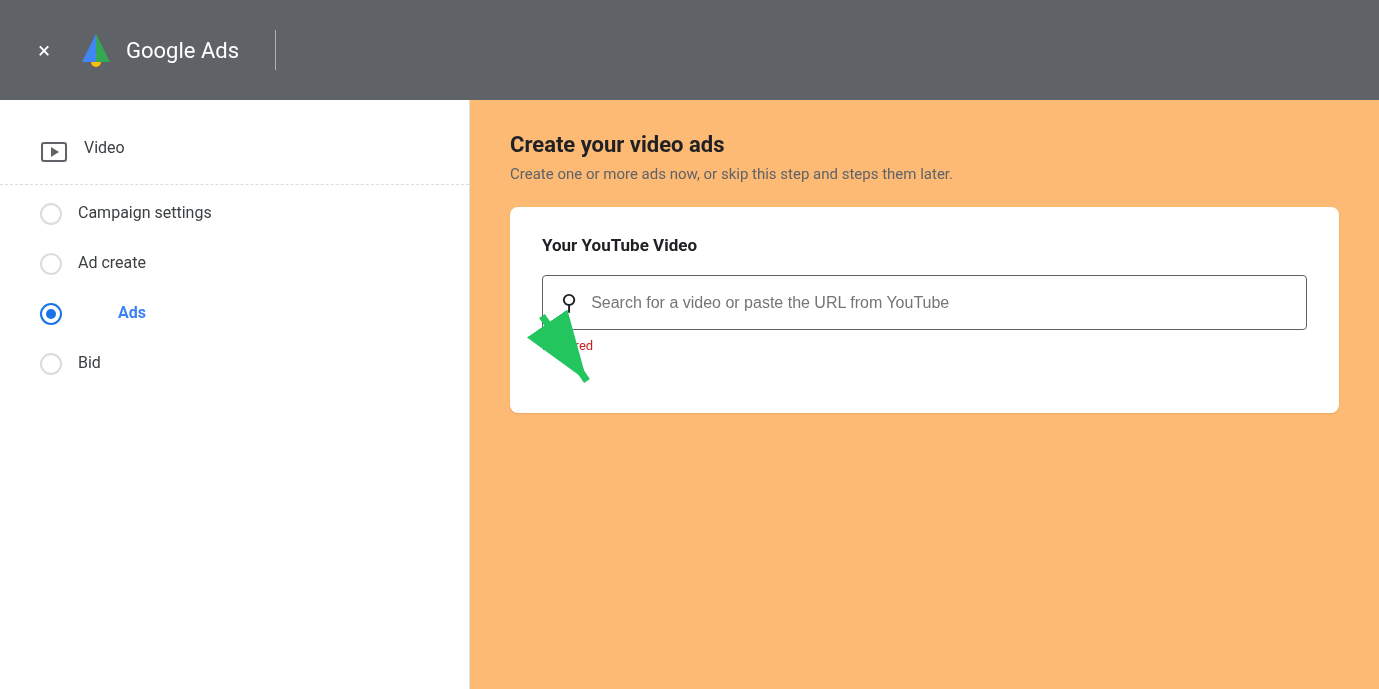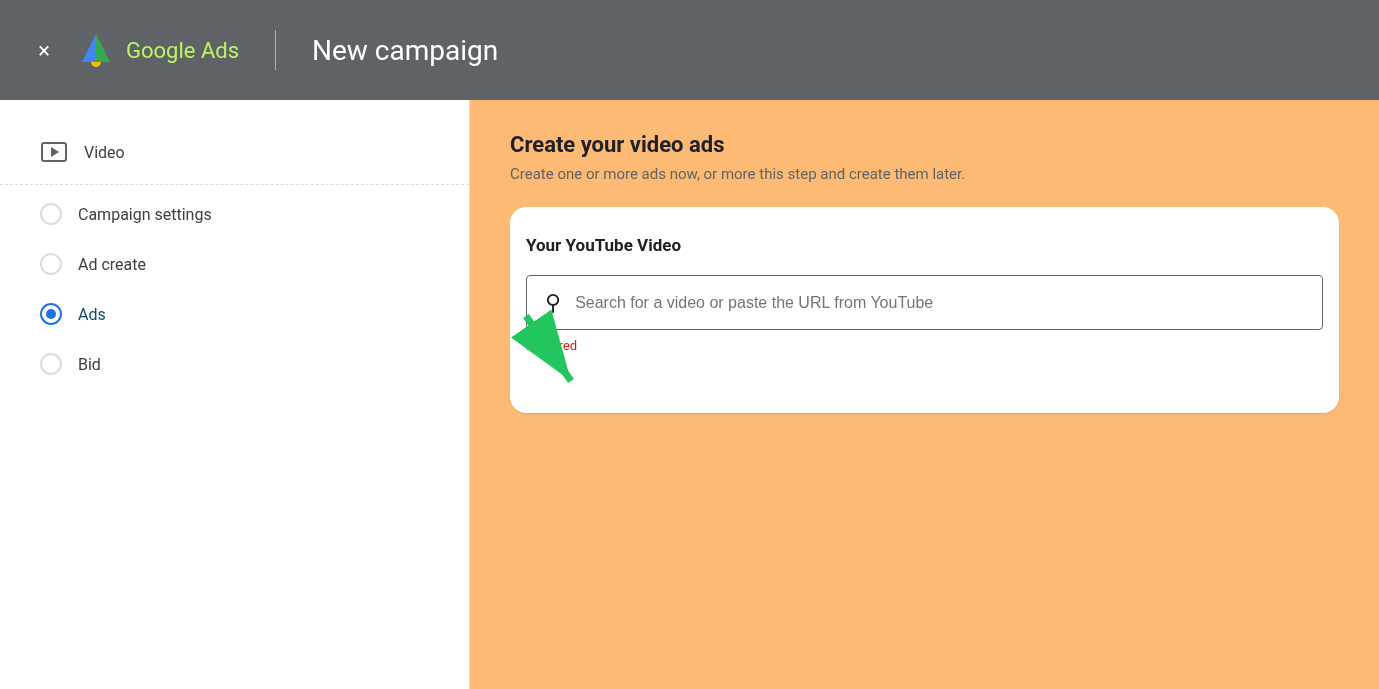--- a/index.html
+++ b/index.html
@@ -27,21 +27,21 @@
     .header-logo {
       display: flex;
       align-items: center;
       gap: 10px;
     }
     .google-ads-icon {
       width: 40px;
       height: 40px;
     }
     .header-logo-text {
-      color: #bef264;
+      color: #ffffff;
       font-size: 22px;
       font-weight: 400;
     }
     .header-divider {
       width: 1px;
       height: 40px;
       background: rgba(255,255,255,0.5);
       margin: 0 20px;
     }
     .header-title {
@@ -59,21 +59,21 @@
     
     .sidebar {
       width: 470px;
       background: #fff;
       border-right: 1px solid #e0e0e0;
       padding: 24px 0;
       flex-shrink: 0;
     }
     .sidebar-item {
       display: flex;
-      align-items: center;
+      align-items: flex-start;
       padding: 14px 40px;
       gap: 16px;
       cursor: pointer;
     }
     .sidebar-item.has-divider {
       border-bottom: 1px dashed #dadce0;
       padding-bottom: 18px;
       margin-bottom: 4px;
     }
     .sidebar-item-icon {
@@ -119,22 +119,23 @@
       width: 10px;
       height: 10px;
       border-radius: 50%;
       background: #1a73e8;
     }
     .sidebar-item-label {
       font-size: 16px;
       color: #3c4043;
     }
     .sidebar-item.active .sidebar-item-label {
-      font-weight: 400;
-      color: #0c4a6e;
+      font-weight: 700;
+      color: #3b82f6;
+      margin-left: 40px;
     }
 
     
     .content-area {
       flex: 1;
       background: #fdba74;
       padding: 32px 40px;
       overflow-y: auto;
     }
     .content-section-title {
@@ -145,22 +146,22 @@
     }
     .content-section-subtitle {
       font-size: 15px;
       color: #5f6368;
       margin-bottom: 24px;
     }
 
     
     .card {
       background: #fff;
-      border-radius: 16px;
-      padding: 28px 16px 32px;
+      border-radius: 8px;
+      padding: 28px 32px 32px;
       box-shadow: 0 1px 2px rgba(0,0,0,0.1);
     }
     .card-title {
       font-size: 17px;
       font-weight: 700;
       color: #202124;
       margin-bottom: 20px;
     }
 
     
@@ -233,21 +234,20 @@
 
       <circle cx="20" cy="32" r="5" fill="#FBBC04"></circle>
 
       <polygon points="6,32 20,4 20,32" fill="#4285F4"></polygon>
 
       <polygon points="34,32 20,4 20,32" fill="#34A853"></polygon>
     </svg>
     <span class="header-logo-text">Google Ads</span>
   </div>
   <div class="header-divider"></div>
-  <h1 class="header-title">New campaign</h1>
 </div>
 
 <div class="main-layout">
 
   <nav class="sidebar">
 
     <div class="sidebar-item has-divider">
       <div class="sidebar-item-icon">
         <div class="video-icon-box"></div>
       </div>
@@ -271,21 +271,21 @@
 
     <div class="sidebar-item">
       <div class="radio-circle"></div>
       <span class="sidebar-item-label">Bid</span>
     </div>
 
   </nav>
 
   <main class="content-area">
     <h2 class="content-section-title">Create your video ads</h2>
-    <p class="content-section-subtitle">Create one or more ads now, or more this step and create them later.</p>
+    <p class="content-section-subtitle">Create one or more ads now, or skip this step and steps them later.</p>
 
     <div class="card">
       <div class="card-title">Your YouTube Video</div>
 
       <div class="search-box">
         <span class="search-icon">⚲</span>
         <input type="text" class="search-input" placeholder="Search for a video or paste the URL from YouTube" style="">
       </div>
 
       <div class="required-text">Required</div>

